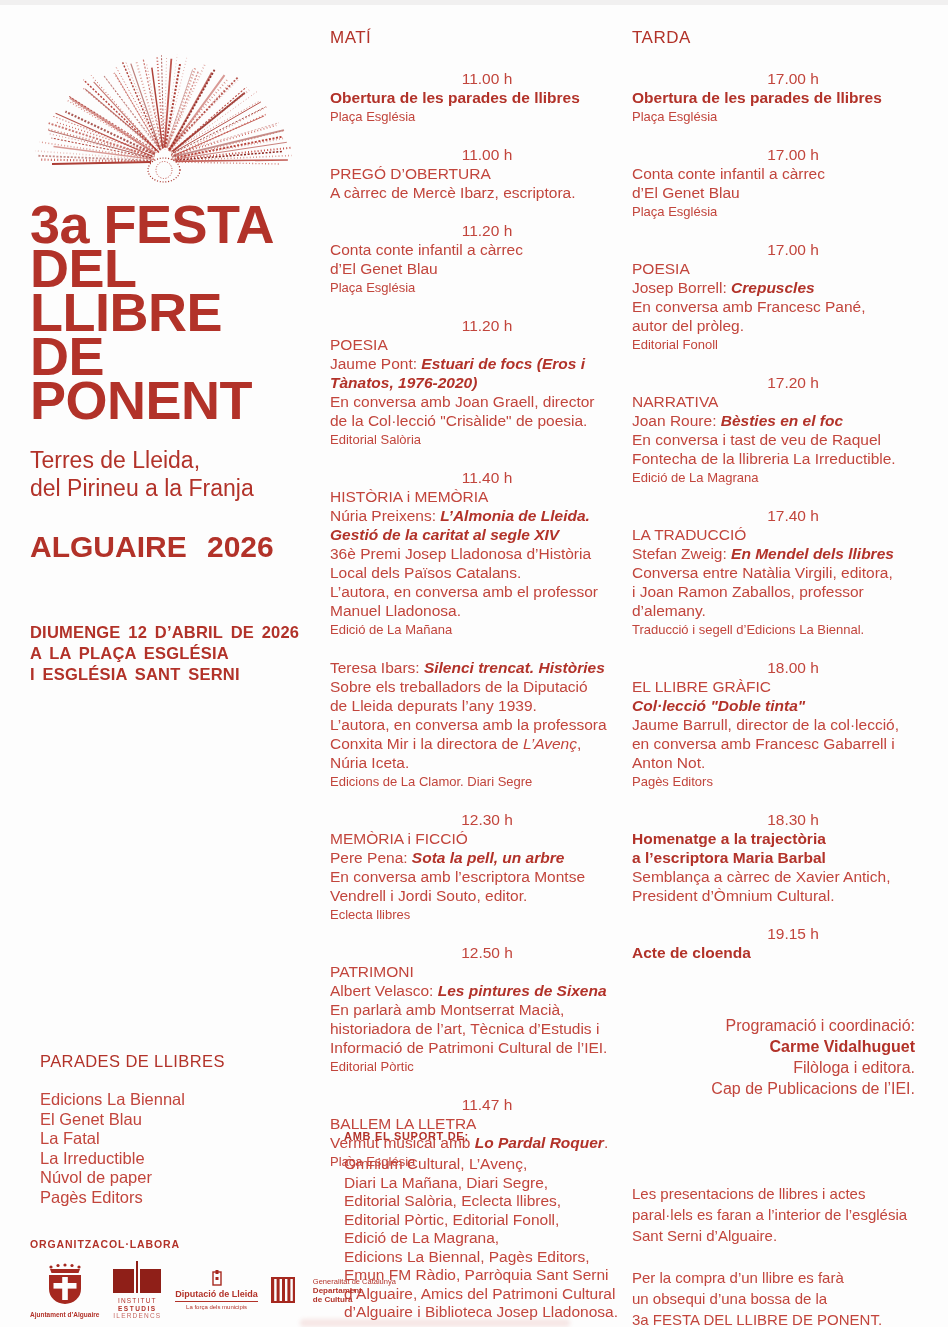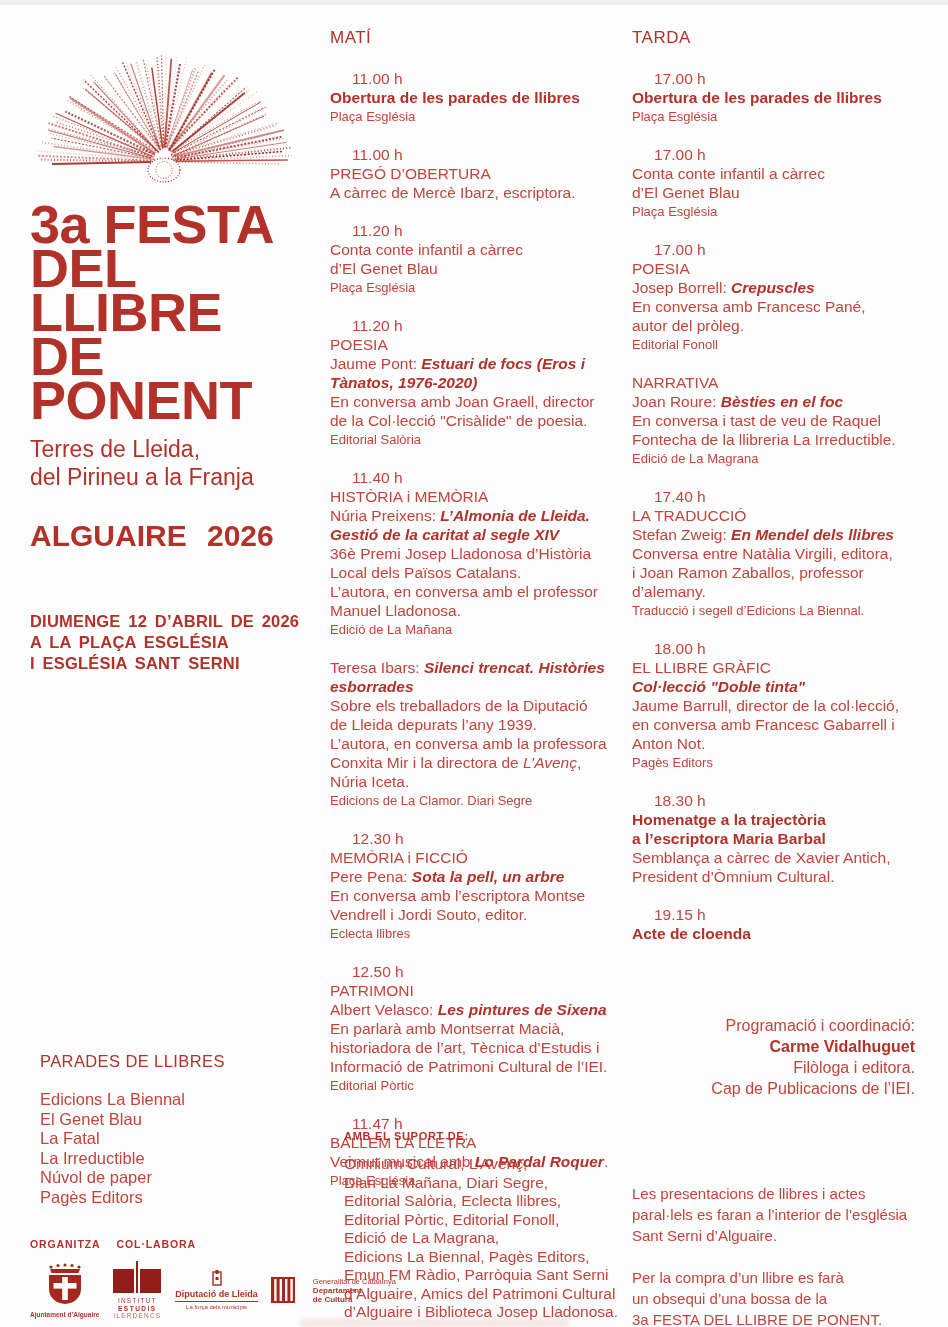--- a/index.html
+++ b/index.html
@@ -19,49 +19,49 @@
   
   .col{position:absolute;top:28px;}
   .col-left{left:30px;width:272px;}
   .col-mid{left:330px;width:292px;}
   .col-right{left:632px;width:300px;}
 
   
   .book-logo{width:260px;height:158px;margin-left:4px;}
   .title{font-size:54px;line-height:44px;font-weight:bold;letter-spacing:-.5px;
     color:var(--red-dark);margin-top:16px;}
-  .subtitle{margin-top:13px;font-size:23px;line-height:28px;color:var(--red-dark);}
+  .subtitle{margin-top:24px;font-size:23px;line-height:28px;color:var(--red-dark);}
   .place-year{margin-top:28px;font-size:30px;font-weight:bold;word-spacing:12px;color:var(--red-dark);}
   .date-block{margin-top:58px;font-size:16.5px;line-height:21px;font-weight:bold;
     word-spacing:3px;color:var(--red-dark);letter-spacing:.2px;}
 
   
   .session-heading{font-size:17px;font-weight:normal;color:var(--red-dark);
     margin:0 0 21px 0;letter-spacing:.5px;}
   .event{margin-bottom:19px;}
   .line{white-space:nowrap;font-size:15.5px;line-height:19px;color:var(--red-body);}
-  .l-time{padding-left:22px;}
+  .l-time{padding-left:22px;text-align:center;}
   .l-small{font-size:13px;}
   .p-b,.p-bi{font-weight:bold;color:var(--red-dark);}
   .p-bi,.p-i{font-style:italic;}
 
   
   .support{position:absolute;left:344px;top:1130px;width:292px;}
   .support-heading{font-size:11px;font-weight:bold;letter-spacing:.7px;
     color:var(--red-dark);margin-bottom:13px;}
   .support-line{font-size:15.5px;line-height:18.5px;color:var(--red-body);white-space:nowrap;}
 
   
   .stalls{position:absolute;left:40px;top:1052px;}
   .stalls-heading{font-size:16.5px;color:var(--red-dark);letter-spacing:.4px;margin-bottom:19px;}
   .stall{font-size:16.5px;line-height:19.5px;color:var(--red-body);white-space:nowrap;}
 
   
   .organizers{position:absolute;left:30px;top:1238px;width:290px;}
-  .org-heading{display:flex;gap:16px;font-size:10.5px;font-weight:bold;
+  .org-heading{display:flex;font-size:10.5px;font-weight:bold;
     letter-spacing:.9px;color:var(--red-dark);}
   .logos{display:flex;align-items:center;gap:13px;margin-top:11px;}
   .logo{display:flex;flex-direction:column;align-items:center;color:var(--red-dark);}
   .logo-caption{font-size:6.5px;font-weight:bold;margin-top:2px;white-space:nowrap;}
   .iei-caption{font-size:6.5px;line-height:7.5px;letter-spacing:1.2px;text-align:center;margin-top:2px;}
   .iei-caption .b{font-weight:bold;letter-spacing:1.5px;}
   .iei-caption .lt{opacity:.75;}
   .dip{align-items:center;}
   .dip-title{font-size:9px;font-weight:bold;border-bottom:1px solid var(--red-dark);
     padding-bottom:1.5px;margin-top:1px;white-space:nowrap;}
@@ -222,21 +222,20 @@
           <div class="line"><span class="p-n">Núria Preixens: </span><span class="p-bi">L’Almonia de Lleida.</span></div>
           <div class="line"><span class="p-bi">Gestió de la caritat al segle XIV</span></div>
           <div class="line"><span class="p-n">36è Premi Josep Lladonosa d’Història</span></div>
           <div class="line"><span class="p-n">Local dels Països Catalans.</span></div>
           <div class="line"><span class="p-n">L’autora, en conversa amb el professor</span></div>
           <div class="line"><span class="p-n">Manuel Lladonosa.</span></div>
           <div class="line l-small"><span class="p-n">Edició de La Mañana</span></div>
         </div>
         <div class="event">
           <div class="line"><span class="p-n">Teresa Ibars: </span><span class="p-bi">Silenci trencat. Històries</span></div>
-          <div class="line"><span class="p-bi">esborrades</span></div>
           <div class="line"><span class="p-n">Sobre els treballadors de la Diputació</span></div>
           <div class="line"><span class="p-n">de Lleida depurats l’any 1939.</span></div>
           <div class="line"><span class="p-n">L’autora, en conversa amb la professora</span></div>
           <div class="line"><span class="p-n">Conxita Mir i la directora de </span><span class="p-i">L’Avenç</span><span class="p-n">,</span></div>
           <div class="line"><span class="p-n">Núria Iceta.</span></div>
           <div class="line l-small"><span class="p-n">Edicions de La Clamor. Diari Segre</span></div>
         </div>
         <div class="event">
           <div class="line l-time"><span class="p-n">12.30 h</span></div>
           <div class="line"><span class="p-n">MEMÒRIA i  FICCIÓ</span></div>
@@ -279,20 +278,21 @@
         </div>
         <div class="event">
           <div class="line l-time"><span class="p-n">17.00 h</span></div>
           <div class="line"><span class="p-n">POESIA</span></div>
           <div class="line"><span class="p-n">Josep Borrell: </span><span class="p-bi">Crepuscles</span></div>
           <div class="line"><span class="p-n">En conversa amb Francesc Pané,</span></div>
           <div class="line"><span class="p-n">autor del pròleg.</span></div>
           <div class="line l-small"><span class="p-n">Editorial Fonoll</span></div>
         </div>
         <div class="event">
+          <div class="line l-time"><span class="p-n">17.20 h</span></div>
           <div class="line"><span class="p-n">NARRATIVA</span></div>
           <div class="line"><span class="p-n">Joan Roure: </span><span class="p-bi">Bèsties en el foc</span></div>
           <div class="line"><span class="p-n">En conversa i tast de veu de Raquel</span></div>
           <div class="line"><span class="p-n">Fontecha de la llibreria La Irreductible.</span></div>
           <div class="line l-small"><span class="p-n">Edició de La Magrana</span></div>
         </div>
         <div class="event">
           <div class="line l-time"><span class="p-n">17.40 h</span></div>
           <div class="line"><span class="p-n">LA TRADUCCIÓ</span></div>
           <div class="line"><span class="p-n">Stefan Zweig: </span><span class="p-bi">En Mendel dels llibres</span></div>

